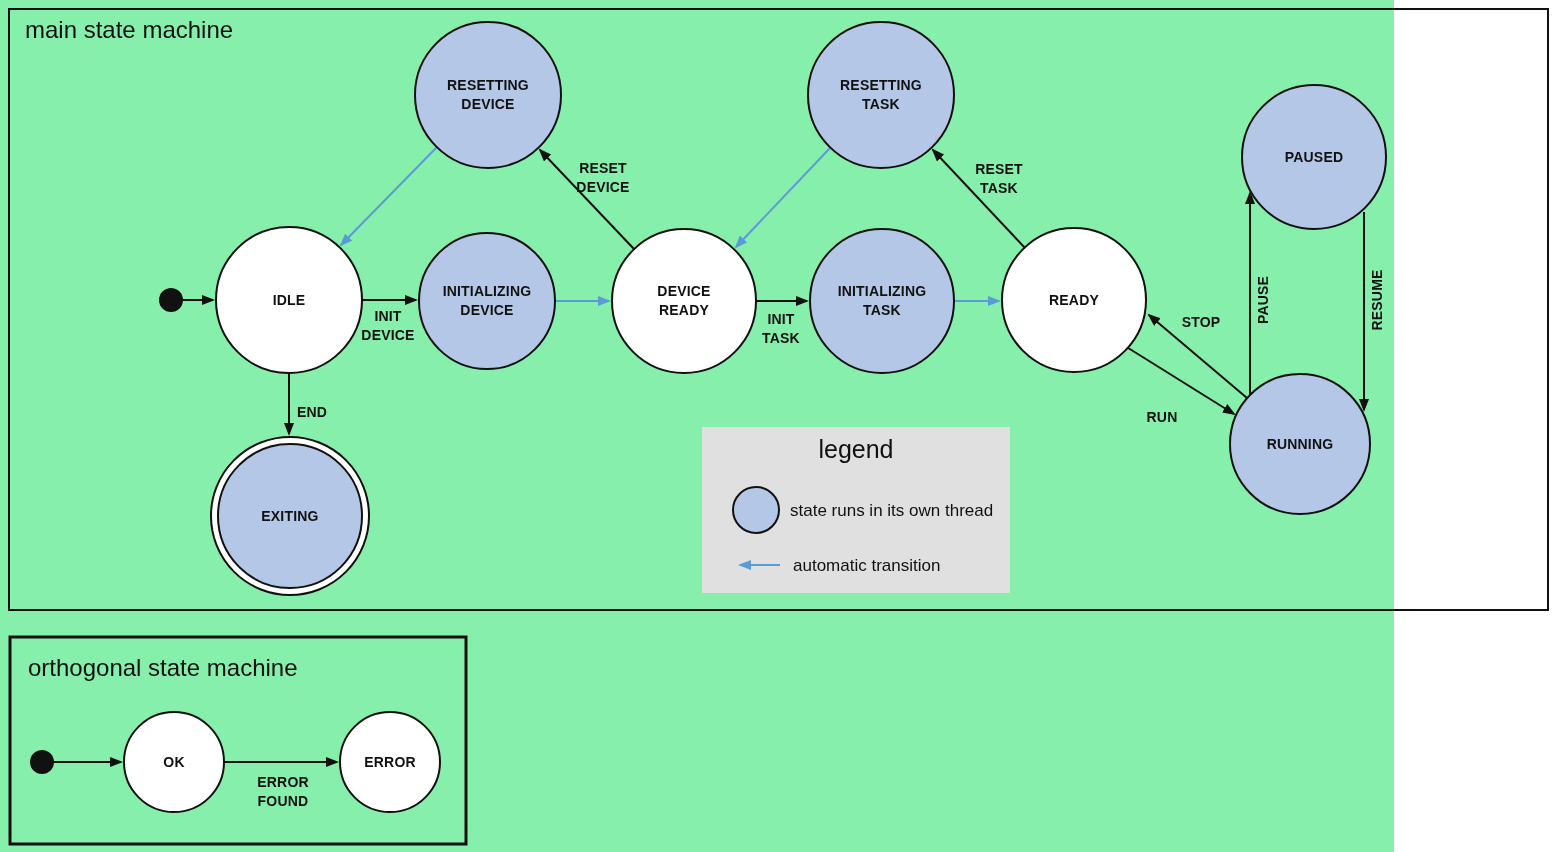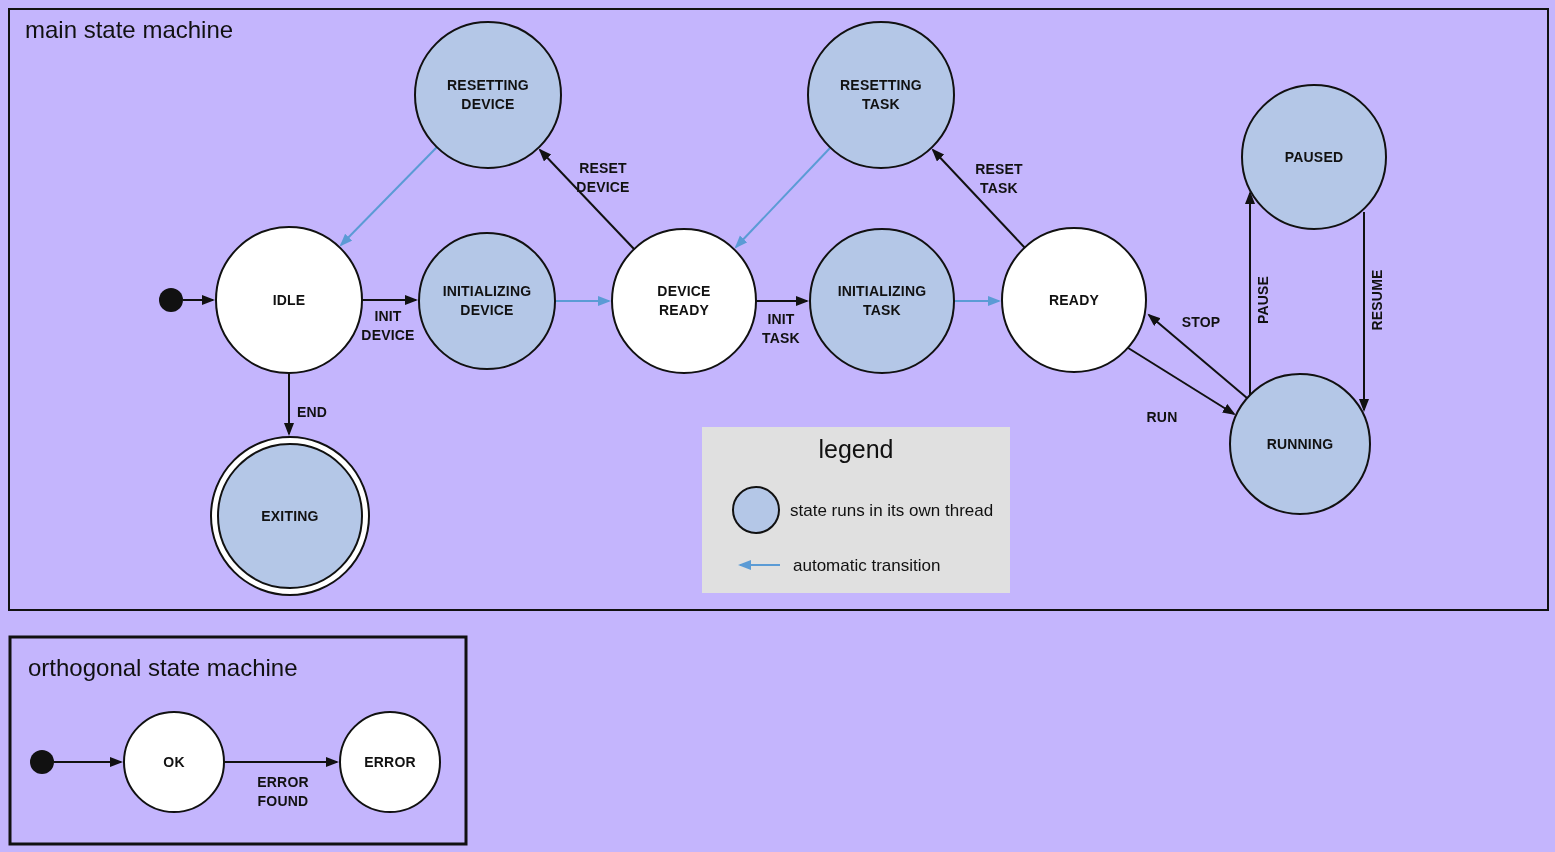--- a/index.html
+++ b/index.html
@@ -2,21 +2,21 @@
 <html style="--thread-fill: #b4c7e7; --auto-arrow: #5b9bd5; --legend-bg: #e0e0e0; --line: #111111;"><head>
 <meta charset="utf-8">
 <style>
   :root{
     --thread-fill:#b4c7e7;
     --auto-arrow:#5b9bd5;
     --legend-bg:#e0e0e0;
     --line:#111111;
   }
   html,body{margin:0;padding:0;background:#ffffff;}
-  .canvas{width:1555px;height:852px;position:relative;background:#c4b5fd;text-decoration:underline;}
+  .canvas{width:1394px;height:852px;position:relative;background:#86efac;text-decoration:underline;}
   svg{display:block;}
   .frame{fill:none;stroke:var(--line);stroke-width:2;}
   .frame.thick{stroke-width:3;}
   .state{fill:#ffffff;stroke:var(--line);stroke-width:2;}
   .state.thread{fill:var(--thread-fill);}
   .final-outer{fill:#ffffff;stroke:var(--line);stroke-width:2;}
   .start-dot{fill:var(--line);stroke:none;}
   .edge{stroke:var(--line);stroke-width:2;fill:none;}
   .edge.auto{stroke:var(--auto-arrow);stroke-width:2;}
   .arrowhead-black{fill:var(--line);}

